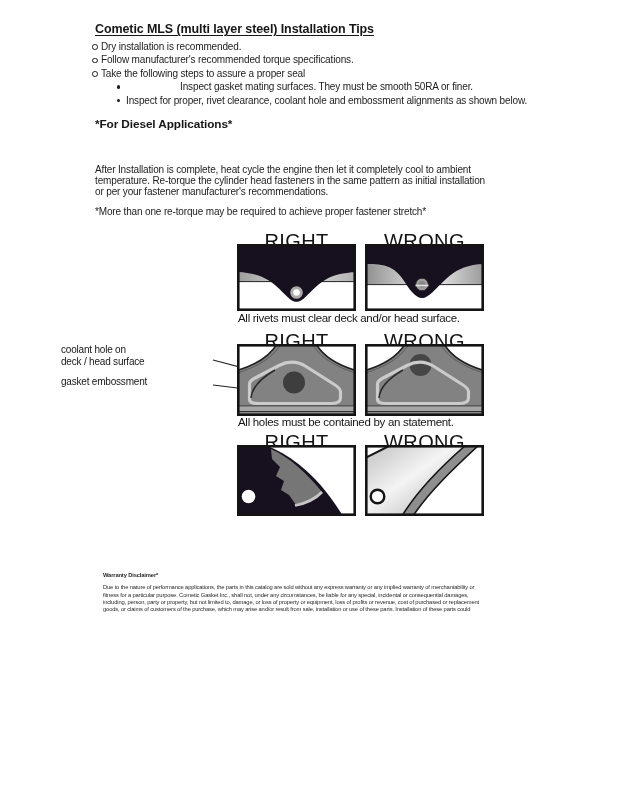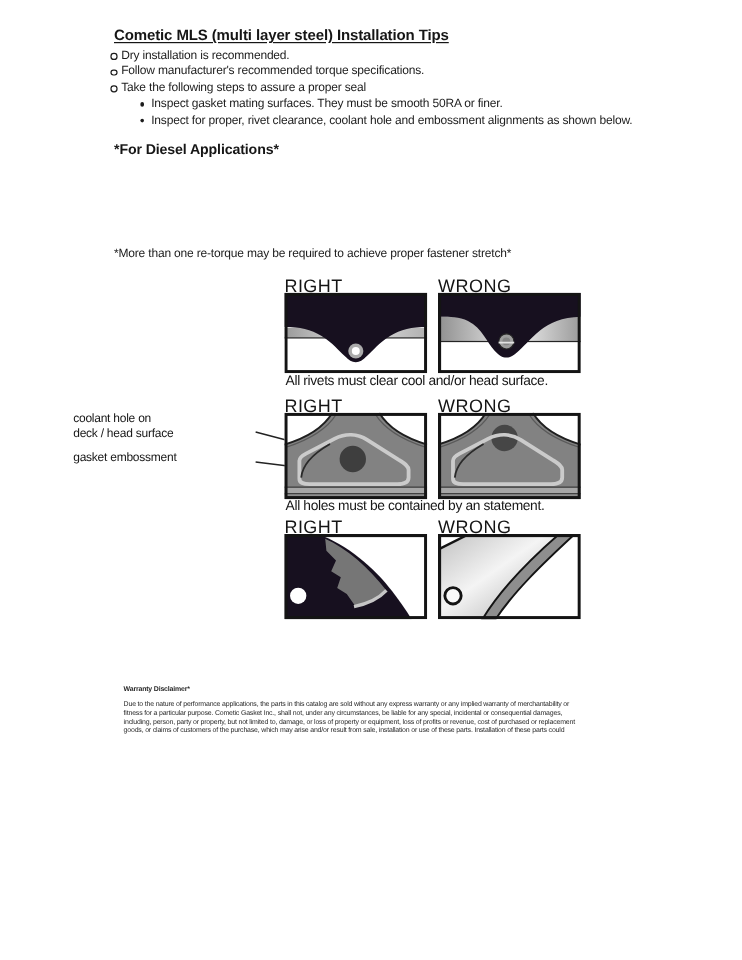--- a/index.html
+++ b/index.html
@@ -11,32 +11,32 @@
   .title{
     left:95px;top:22px;font-size:12.5px;font-weight:bold;letter-spacing:-0.1px;
     text-decoration:underline;text-underline-offset:2px;white-space:nowrap;color:#161616;
   }
   .bullets{left:92px;top:40px;font-size:10px;line-height:13.4px;letter-spacing:-0.15px;color:#1c1c1c;}
   .bullets .b1{position:relative;padding-left:9px;white-space:nowrap;}
   .bullets .b1::before{
     content:"";position:absolute;left:0;top:4.4px;width:3.6px;height:3.6px;
     border:0.9px solid #1c1c1c;border-radius:50%;
   }
-  .bullets .b2{position:relative;padding-left:9px;margin-left:25px;white-space:nowrap;}
+  .bullets .b2{position:relative;padding-left:9px;margin-left:25px;white-space:nowrap;text-align:center;}
   .bullets .b2::before{
     content:"";position:absolute;left:0;top:5px;width:3.4px;height:3.4px;
     background:#1c1c1c;border-radius:50%;
   }
   .h2{left:95px;top:117px;font-size:11.8px;font-weight:bold;letter-spacing:-0.1px;color:#161616;}
   .para{left:95px;width:460px;font-size:10px;line-height:11.2px;letter-spacing:-0.15px;
         white-space:pre-line;color:#1c1c1c;}
   .p1{top:134px;}
   .p2{top:164px;}
   .note{top:206px;}
-  .dg-head{font-size:15px;letter-spacing:0.4px;color:#141414;width:119px;text-align:left;}
+  .dg-head{font-size:20px;letter-spacing:0.4px;color:#141414;width:119px;text-align:center;}
   .dg-cap{font-size:11.5px;letter-spacing:-0.3px;color:#161616;white-space:pre-line;line-height:11.5px;}
   .dg-label{font-size:10px;letter-spacing:-0.2px;color:#161616;width:150px;text-align:left;line-height:11.5px;white-space:pre-line;}
   .legal{left:103px;top:572px;width:415px;font-size:5.8px;line-height:7.25px;
          letter-spacing:-0.15px;color:#2a2a2a;}
   .legal .lh{font-weight:bold;margin:0 0 5px 0;}
   .legal p{margin:0 0 4.6px 0;white-space:pre-line;}
   .pageno{left:388px;top:759px;font-size:13px;color:#1b1b1b;letter-spacing:0.2px;}
   svg{display:block;}
 </style>
 </head>
@@ -48,20 +48,23 @@
 
   <div class="abs bullets">
     <div class="b1">Dry installation is recommended.</div>
     <div class="b1">Follow manufacturer's recommended torque specifications.</div>
     <div class="b1">Take the following steps to assure a proper seal</div>
     <div class="b2">Inspect gasket mating surfaces.  They must be smooth 50RA or finer.</div>
     <div class="b2">Inspect for proper, rivet clearance, coolant hole and embossment alignments as shown below.</div>
   </div>
 
   <div class="abs h2">*For Diesel Applications*</div>
+  <div class="abs para p2">After Installation is complete, heat cycle the engine then let it completely cool to ambient
+temperature. Re-torque the cylinder head fasteners in the same pattern as initial installation
+or per your fastener manufacturer's recommendations.</div>
   <div class="abs para note">*More than one re-torque may be required to achieve proper fastener stretch*</div>
 
   <div class="abs dg-head" style="left:237px;top:230px;">RIGHT</div>
   <div class="abs dg-head" style="left:365px;top:230px;">WRONG</div>
 
   <svg class="abs" style="left:237px;top:244px;" width="119" height="67" viewBox="0 0 119 67">
     <defs>
       <linearGradient id="g1a" x1="0" y1="0" x2="1" y2="0">
         <stop offset="0" stop-color="#9a9a9a"></stop>
           <stop offset="0.5" stop-color="#e4e4e4"></stop>
@@ -88,21 +91,21 @@
     <rect x="0" y="0" width="119" height="67" fill="#ffffff"></rect>
     <rect x="0" y="20" width="119" height="20.5" fill="url(#g1b)"></rect>
     <rect x="0" y="40.1" width="119" height="1" fill="#242424"></rect>
     <path d="M0,0 H119 V20 C103,20.5 93,25 85,31.5 C76,39 71,45.5 66,49.5 C62,52.8 60,54 57,54 C53.5,54 51,52 47,48 C41,42 37,29.5 25,23.5 C17,19.8 8,20 0,20 Z" fill="#17101f"></path>
     <circle cx="57" cy="40.5" r="6.3" fill="#9e9e9e" stroke="#242424" stroke-width="0.9"></circle>
     <circle cx="57" cy="40.5" r="3.3" fill="#858585"></circle>
     <path d="M50.5,41.5 L63.5,41.5" stroke="#e2e2e2" stroke-width="1.6"></path>
     <rect x="1.3" y="1.3" width="116.4" height="64.4" fill="none" stroke="#141414" stroke-width="2.6"></rect>
   </svg>
 
-  <div class="abs dg-cap" style="left:238px;top:313px;">All rivets must clear cool and/or head surface.</div>
+  <div class="abs dg-cap" style="left:238px;top:313px;">All rivets must clear deck and/or head surface.</div>
 
   <div class="abs dg-head" style="left:237px;top:330px;">RIGHT</div>
   <div class="abs dg-head" style="left:365px;top:330px;">WRONG</div>
 
   <div class="abs dg-label" style="left:61px;top:344px;">coolant hole on
 deck / head surface</div>
   <div class="abs dg-label" style="left:61px;top:376px;">gasket embossment</div>
 
   <svg class="abs" style="left:210px;top:352px;" width="90" height="42" viewBox="0 0 90 42">
     <path d="M3,8 L83,29" stroke="#222222" stroke-width="1.2" fill="none"></path>

